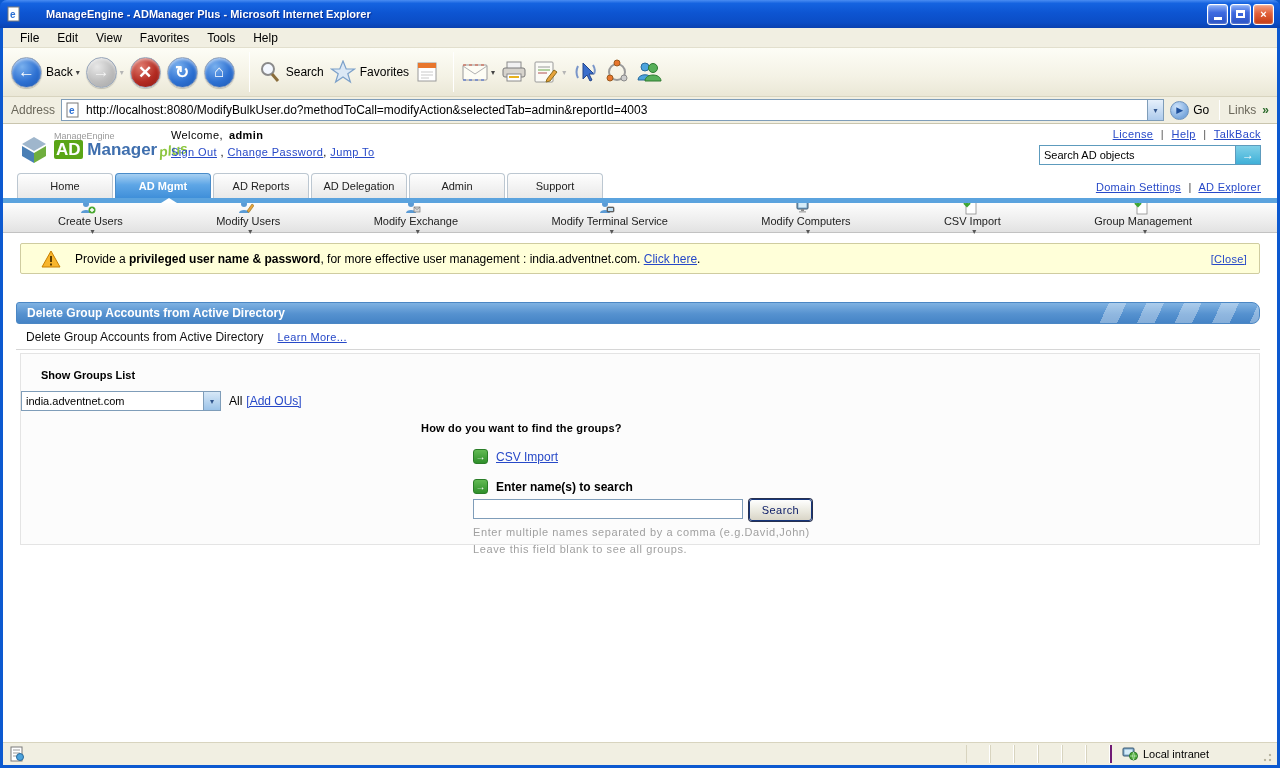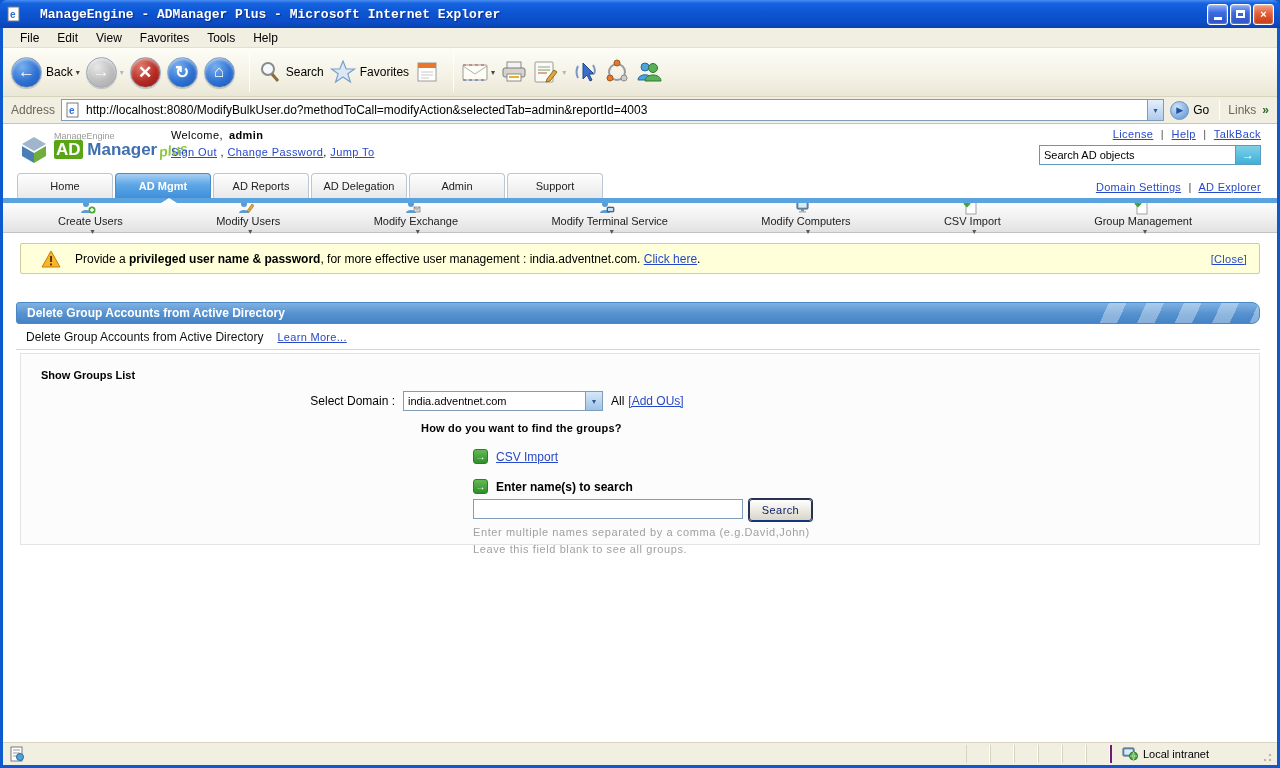--- a/index.html
+++ b/index.html
@@ -12,21 +12,21 @@
   }
   .window { position:absolute; inset:0; display:flex; flex-direction:column; }
 
   
   .titlebar {
     height:28px; flex:0 0 28px;
     background: linear-gradient(180deg,#4a8df2 0%,#1563e0 12%,#0d55d2 45%,#0b4dc6 80%,#0a41b0 100%);
     border-radius:7px 7px 0 0;
     display:flex; align-items:center; padding:0 6px; color:#fff;
   }
-  .titlebar .title-text { font-size:13px; font-weight:bold; text-shadow:1px 1px 1px #0a2a8a; margin-left:18px; flex:1; white-space:nowrap; overflow:hidden;font-family:Liberation Mono, monospace; }
+  .titlebar .title-text { font-size:11px; font-weight:bold; text-shadow:1px 1px 1px #0a2a8a; margin-left:24px; flex:1; white-space:nowrap; overflow:hidden; }
   .win-btn {
     width:21px; height:21px; margin-left:2px; border-radius:3px;
     border:1px solid #fff; display:flex; align-items:center; justify-content:center;
     font-size:11px; font-weight:bold; color:#fff; cursor:default;
     background: linear-gradient(180deg,#8fb1f7 0%,#3d6ae0 40%,#2b53c4 100%);
     box-shadow: inset 0 0 2px rgba(255,255,255,.7);
   }
   .win-btn.close { background: linear-gradient(180deg,#f3a184 0%,#e1603a 45%,#c43a12 100%); }
   .win-btn .min-glyph { width:8px; height:3px; background:#fff; margin-top:8px; }
   .win-btn .max-glyph { width:9px; height:8px; border:2px solid #fff; border-top-width:3px; }
@@ -584,21 +584,20 @@
         <span class="stripes"></span>
       </div>
       <div class="section-sub">
         <span>Delete Group Accounts from Active Directory</span>
         <a class="applink lm">Learn More...</a>
       </div>
 
       <div class="panel">
         <div class="group-title">Show Groups List</div>
         <div class="domain-row">
-          <span class="domain-label">Select Domain :</span>
           <div class="fake-select">
             <span class="val">india.adventnet.com</span>
             <span class="arrow">▾</span>
           </div>
           <span class="all-label">All</span>
           <a class="applink">[Add OUs]</a>
         </div>
         <div class="question">How do you want to find the groups?</div>
         <div class="find-row csv">
           <span class="green-arrow">

